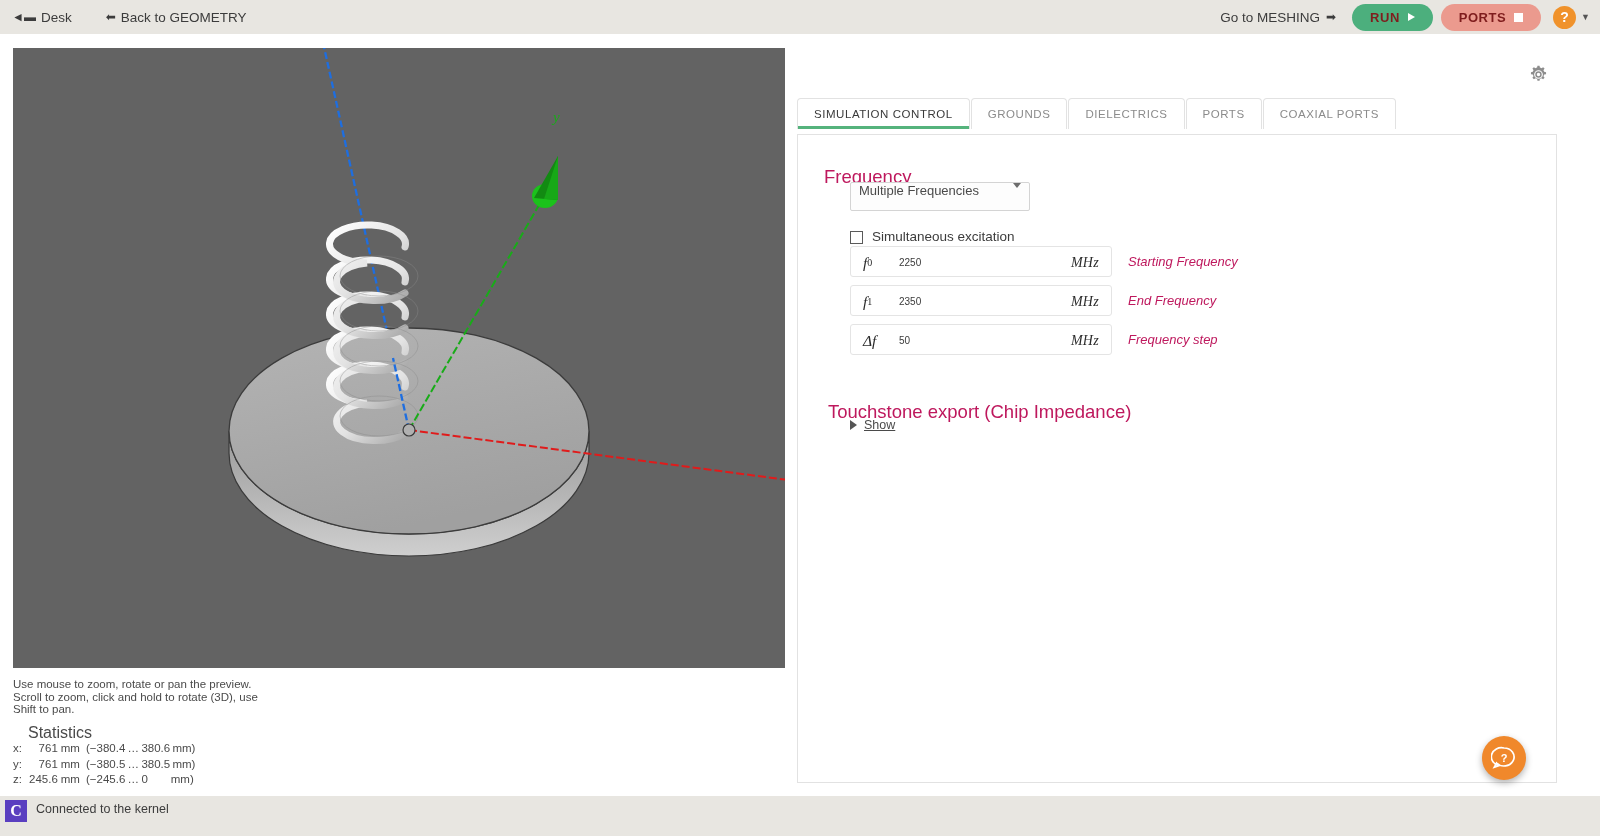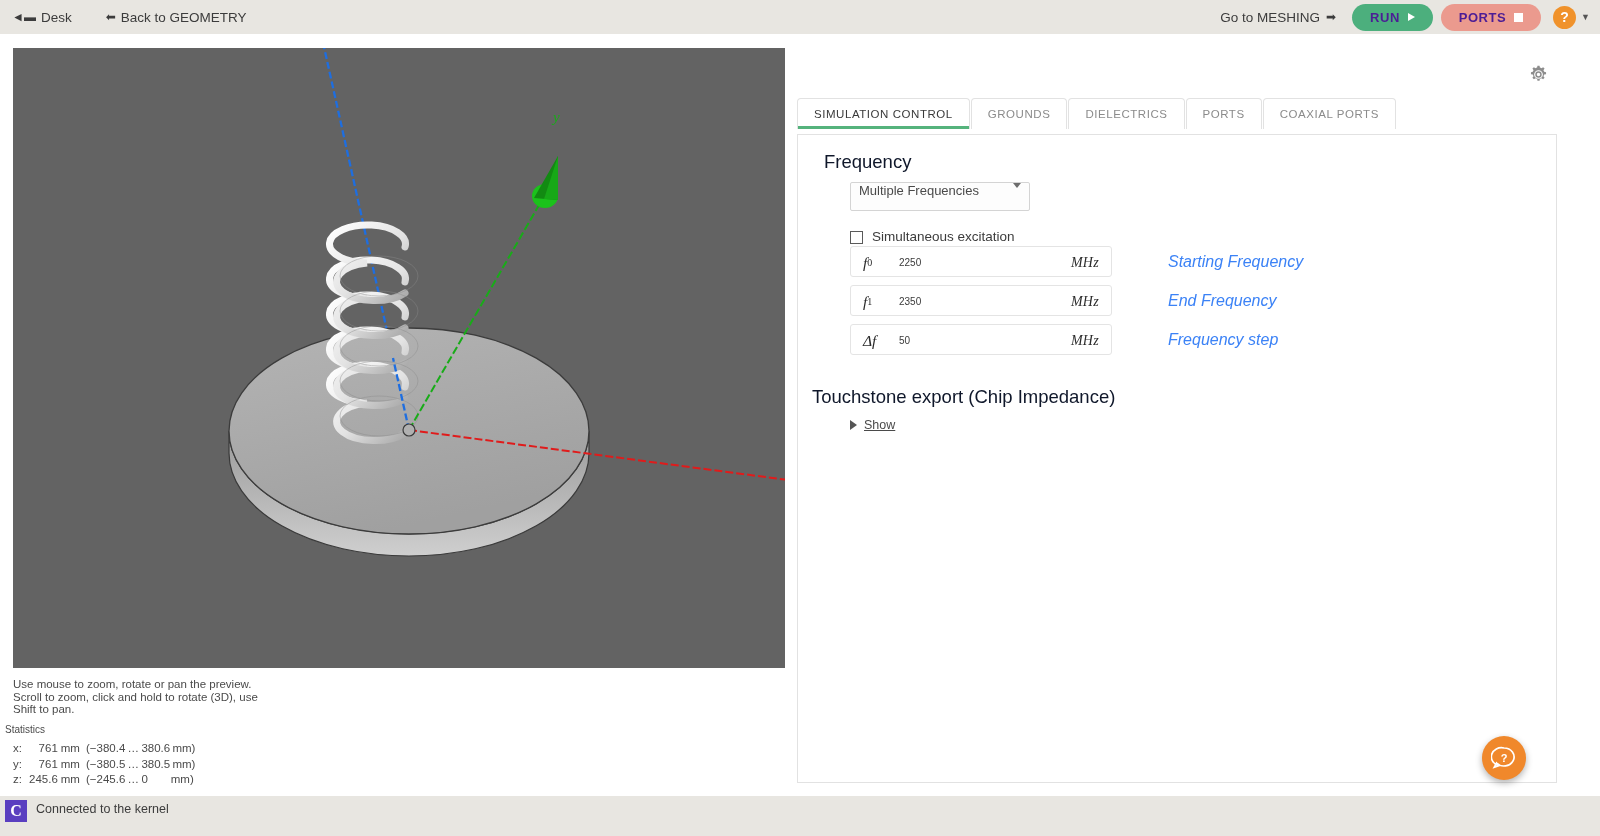--- a/index.html
+++ b/index.html
@@ -27,21 +27,21 @@
   #topbar-right {
     margin-left: auto; display: flex; align-items: center; gap: 0; padding-right: 10px;
   }
   #goto-meshing {
     font-size: 13.5px; color: #3c3c3c; cursor: pointer;
     display: flex; align-items: center; gap: 6px; margin-right: 16px; white-space: nowrap;
   }
   .pill-btn {
     height: 27px; border-radius: 14px; border: none;
     display: flex; align-items: center; justify-content: center; gap: 8px;
-    color: #4c1d95; font-size: 13px; font-weight: bold; letter-spacing: .5px;
+    color: #7f1d1d; font-size: 13px; font-weight: bold; letter-spacing: .5px;
     cursor: pointer; padding: 0 18px;
   }
   #run-btn { background: #4caf7d; min-width: 72px; margin-right: 8px; }
   #stop-btn { background: #eb9a8e; min-width: 76px; margin-right: 12px; }
   .tri-right { width: 0; height: 0; border-left: 7px solid #fff;
                border-top: 4.5px solid transparent; border-bottom: 4.5px solid transparent; }
   .sq-stop { width: 9px; height: 9px; background: #fff; }
   #help-badge {
     width: 23px; height: 23px; border-radius: 50%; background: #f0922b;
     color: #fff; font-size: 14px; font-weight: bold;
@@ -57,22 +57,22 @@
     background: #636363; overflow: hidden;
   }
   #viewport svg { display: block; }
 
   
   #vp-hint {
     position: absolute; left: 13px; top: 678px; width: 400px;
     font-size: 11.5px; color: #4a4a4a; line-height: 12.5px;
   }
   #stats-title {
-    position: absolute; left: 5px; top: 724px;
-    font-size: 10px; color: #4a4a4a;
+    position: absolute; left: 28px; top: 724px;
+    font-size: 16px; color: #4a4a4a;
   }
   #stats-table {
     position: absolute; left: 13px; top: 741px;
     font-size: 11.5px; color: #4a4a4a; border-collapse: collapse;
   }
   #stats-table td { padding: 0 0 1.5px 0; line-height: 14px; white-space: pre; }
   .st-axis { width: 16px; }
   .st-size { text-align: right; padding-right: 3px !important; }
   .st-unit { padding-right: 6px !important; }
   .st-range { white-space: pre; }
@@ -106,24 +106,24 @@
     position: absolute; left: 0; top: 86px; width: 760px; height: 1px;
     background: #e2e2e2;
   }
 
   #tab-body {
     position: absolute; left: 0; top: 87px; width: 760px; height: 648px;
     border: 1px solid #e2e2e2; border-top: none; background: #fff;
   }
 
   .section-heading {
-    font-size: 18.5px; color: #0f172a; font-weight: normal;
+    font-size: 18.5px; color: #be185d; font-weight: normal; margin-top: 15px;
   }
   #frequency-heading { position: absolute; left: 26px; top: 16px; }
-  #touchstone-heading { position: absolute; left: 14px; top: 251px; text-align: right; }
+  #touchstone-heading { position: absolute; left: 30px; top: 251px; text-align: right; }
 
   #freq-mode-select {
     position: absolute; left: 52px; top: 47px; width: 180px; height: 29px;
     border: 1px solid #d4d4d4; border-radius: 2px; background: #fdfdfd;
     font-size: 13px; color: #4a4a4a;
     display: flex; align-items: flex-start; padding: 0 8px; cursor: pointer;
   }
   #freq-mode-caret {
     position: absolute; right: 8px; width: 0; height: 0;
     border-top: 5px solid #6d6d6d;
@@ -163,21 +163,21 @@
   }
   .field-unit {
     position: absolute; right: 12px; top: 0; height: 31px;
     display: flex; align-items: center;
     font-family: "Liberation Serif", serif; font-style: italic;
     font-size: 14px; color: #2b2b2b; letter-spacing: .3px;
   }
   .field-desc {
     position: absolute; left: 278px; top: 0; height: 31px;
     display: flex; align-items: center;
-    font-size: 16px; color: #3b82f6; font-style: italic; white-space: nowrap; margin-left: 40px;
+    font-size: 13px; color: #be185d; font-style: italic; white-space: nowrap;
   }
 
   #show-toggle {
     position: absolute; left: 52px; top: 283px;
     display: flex; align-items: center; gap: 7px; cursor: pointer; text-align: center;
   }
   #show-tri {
     width: 0; height: 0;
     border-left: 7px solid #555;
     border-top: 5px solid transparent; border-bottom: 5px solid transparent;

